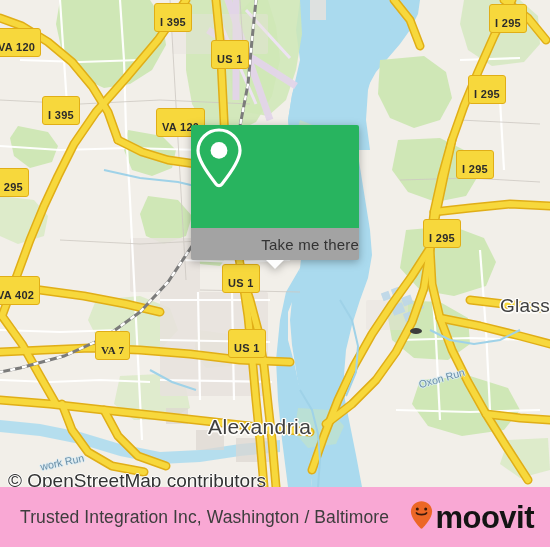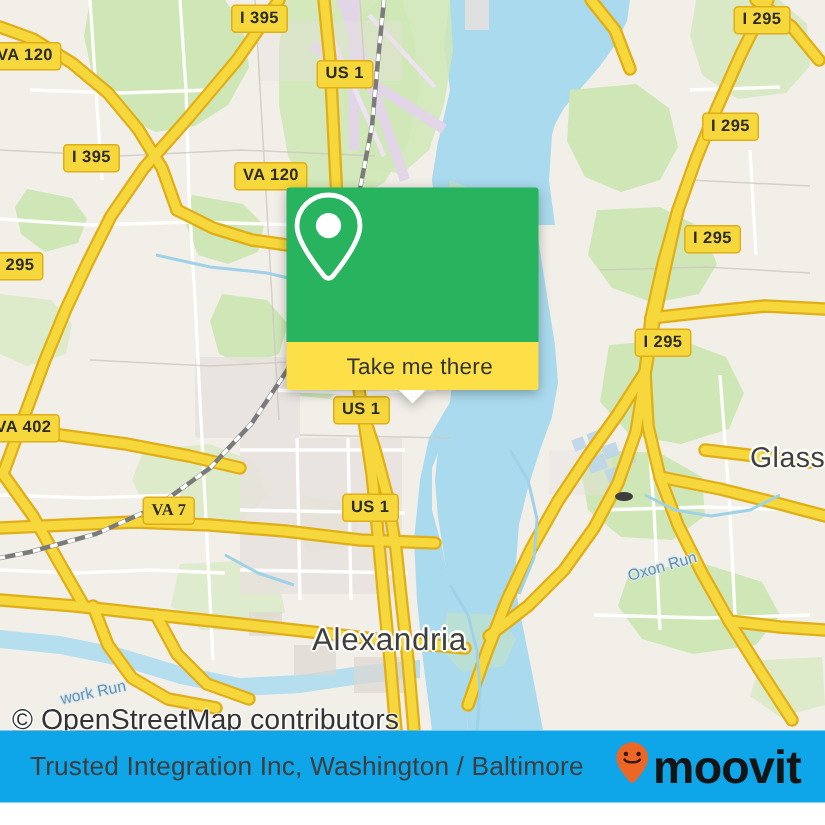--- a/index.html
+++ b/index.html
@@ -17,21 +17,21 @@
   
   .shield{
     position:absolute;
     background:#f7d83c;
     border:1.6px solid #e0ae17;
     border-radius:3px;
     color:#2b2b2b;
     font-weight:bold;
     font-size:11px;
     line-height:14px;
-    padding:1px 5px 2px 5px;
+    padding:11px 5px 2px 5px;
     white-space:nowrap;
     letter-spacing:0.3px;
     box-sizing:border-box;
   }
   
   .place{
     position:absolute;
     color:#4a4a4a;
     white-space:nowrap;
     text-shadow:
@@ -51,44 +51,44 @@
   
   #popup{
     position:absolute;left:191px;top:125px;width:168px;
     filter:drop-shadow(0 2px 4px rgba(0,0,0,.30));
   }
   #popup-green{
     background:#28b45f;height:103px;border-radius:2px 2px 0 0;
     display:flex;align-items:center;justify-content:center;
   }
   #popup-white{
-    background:#fde047;height:32px;border-radius:0 0 2px 2px;
-    display:flex;align-items:center;justify-content:flex-start;
+    background:#a3a3a3;height:32px;border-radius:0 0 2px 2px;
+    display:flex;align-items:center;justify-content:flex-end;
     position:relative;
     padding-left:40px;
   }
   #popup-label{font-size:15px;color:#333;letter-spacing:.2px;}
   #popup-tail{
     position:absolute;left:50%;margin-left:-9px;bottom:-9px;
     width:0;height:0;border-left:9px solid transparent;border-right:9px solid transparent;
     border-top:9px solid #fdfdfd;
   }
 
   
   #attribution{
     position:absolute;left:8px;top:470px;font-size:19px;color:#333;
     text-shadow:1px 0 0 rgba(255,255,255,.85),-1px 0 0 rgba(255,255,255,.85),
                 0 1px 0 rgba(255,255,255,.85),0 -1px 0 rgba(255,255,255,.85);
     white-space:nowrap;z-index:6;text-decoration:underline;
   }
 
   
   #footer{
-    position:absolute;left:0;top:487px;width:550px;height:48px;
-    background:#0ea5e9;overflow:hidden;
+    position:absolute;left:0;top:487px;width:550px;height:60px;
+    background:#f9a8d4;overflow:hidden;
   }
   #footer-watermark{position:absolute;left:0;top:-487px;opacity:.055;}
   #footer-title{
     position:absolute;left:20px;top:50%;transform:translateY(-50%);
     font-size:17.5px;color:#3d3d3d;white-space:nowrap;letter-spacing:.1px;
   }
   #footer-logo{
     position:absolute;right:16px;top:50%;transform:translateY(-50%);
     display:flex;align-items:center;gap:2px;
   }

